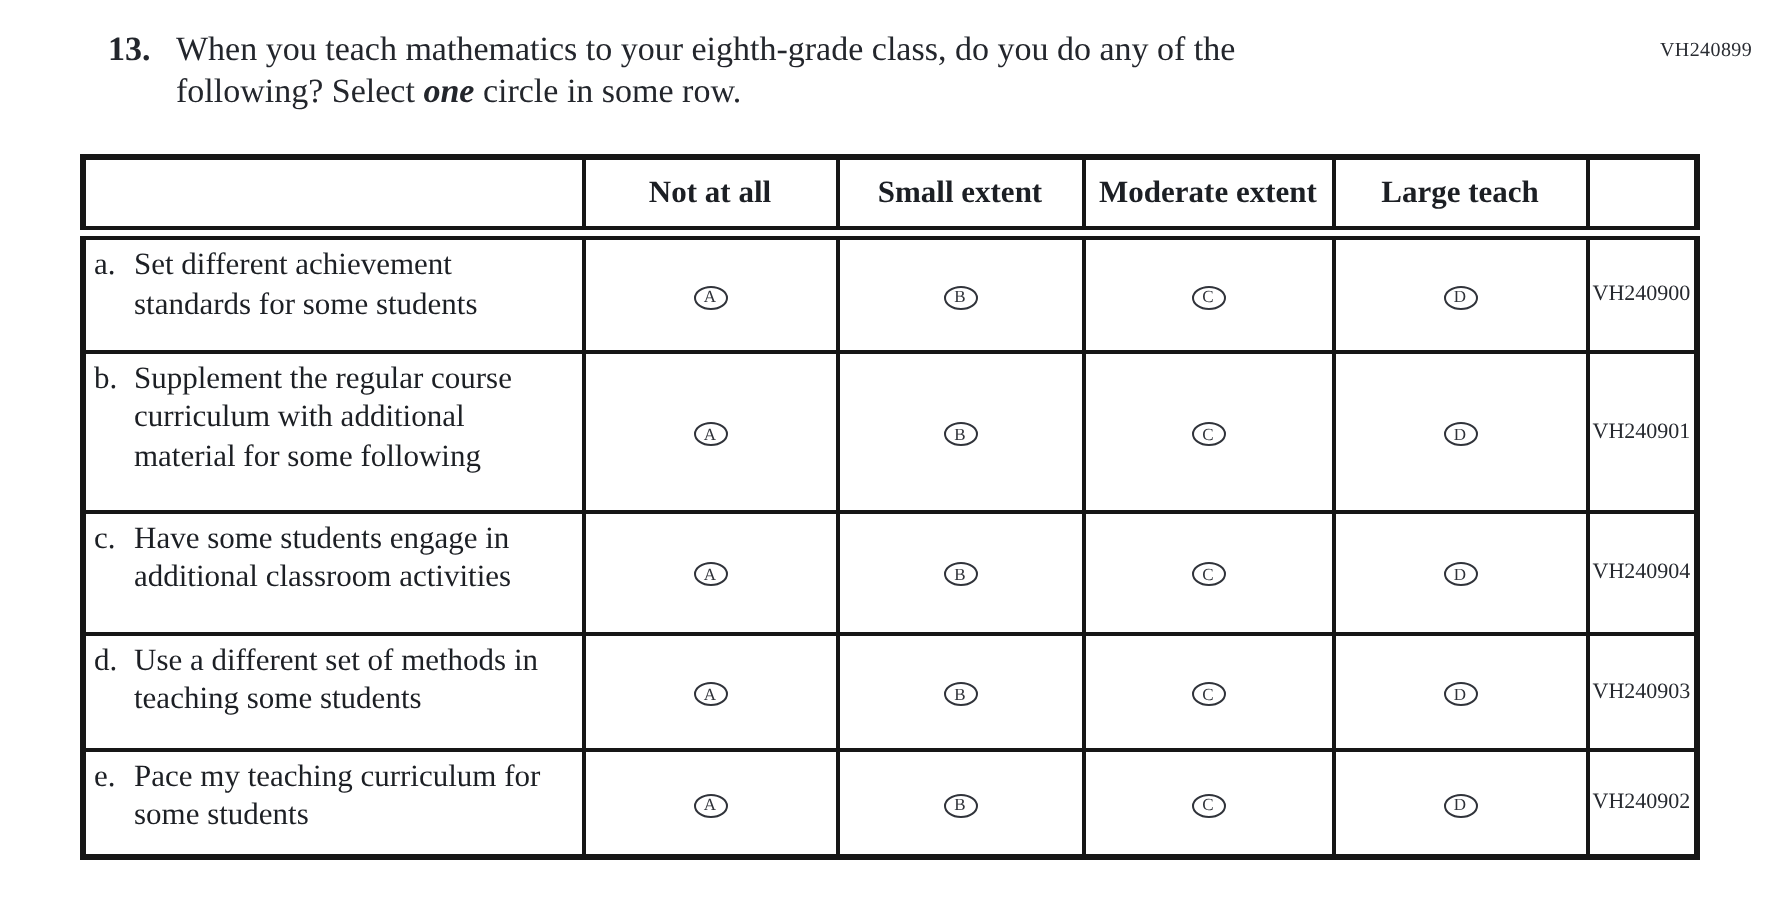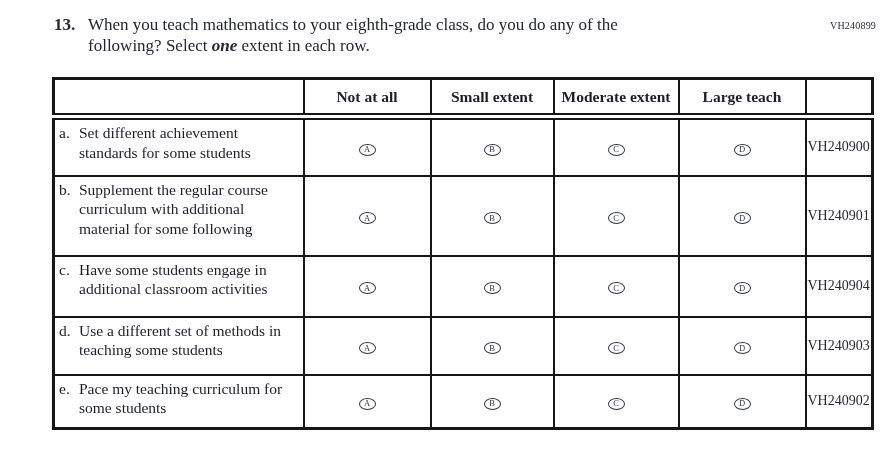--- a/index.html
+++ b/index.html
@@ -38,21 +38,20 @@
   .qtext { width: 607px; }
   .qtext b { font-weight: bold; font-style: italic; }
 
   
   table.survey {
     position: absolute;
     left: 40px; top: 77px;
     border-collapse: collapse;
     table-layout: fixed;
     border: 3px solid #161616;
-    margin-left: 12px;
   }
   .survey th, .survey td {
     border: 2px solid #161616;
     padding: 0;
   }
   .survey thead th {
     border-bottom: 7px double #161616;
     font-size: 15.5px;
     font-weight: bold;
     text-align: center;
@@ -84,40 +83,40 @@
     border-radius: 50%;
     font-size: 8.5px;
     line-height: 1;
     color: #30333a;
     font-family: "Liberation Serif", serif;
   }
 
   td.code {
     text-align: center;
     vertical-align: middle;
-    font-size: 14px;
+    font-size: 11px;
     white-space: nowrap;
     color: #26292f;
     padding: 0 1px;
   }
 
   tr.row-a { height: 59px; }
   tr.row-b { height: 80px; }
   tr.row-c { height: 61px; }
   tr.row-d { height: 58px; }
   tr.row-e { height: 54px; }
 </style>
 </head>
 <body>
 
 <div class="page-code-top">VH240899</div>
 
 <div class="question">
   <div class="qnum">13.</div>
-  <div class="qtext"><span>When you teach mathematics to your eighth-grade class, do you do any of the following? Select </span><b>one</b><span> extent in each row.</span></div>
+  <div class="qtext"><span>When you teach mathematics to your eighth-grade class, do you do any of the following? Select </span><b>one</b><span> circle in some row.</span></div>
 </div>
 
 <table class="survey">
   <colgroup>
     <col style="width:250px">
     <col style="width:127px">
     <col style="width:123px">
     <col style="width:125px">
     <col style="width:127px">
     <col style="width:55px">

